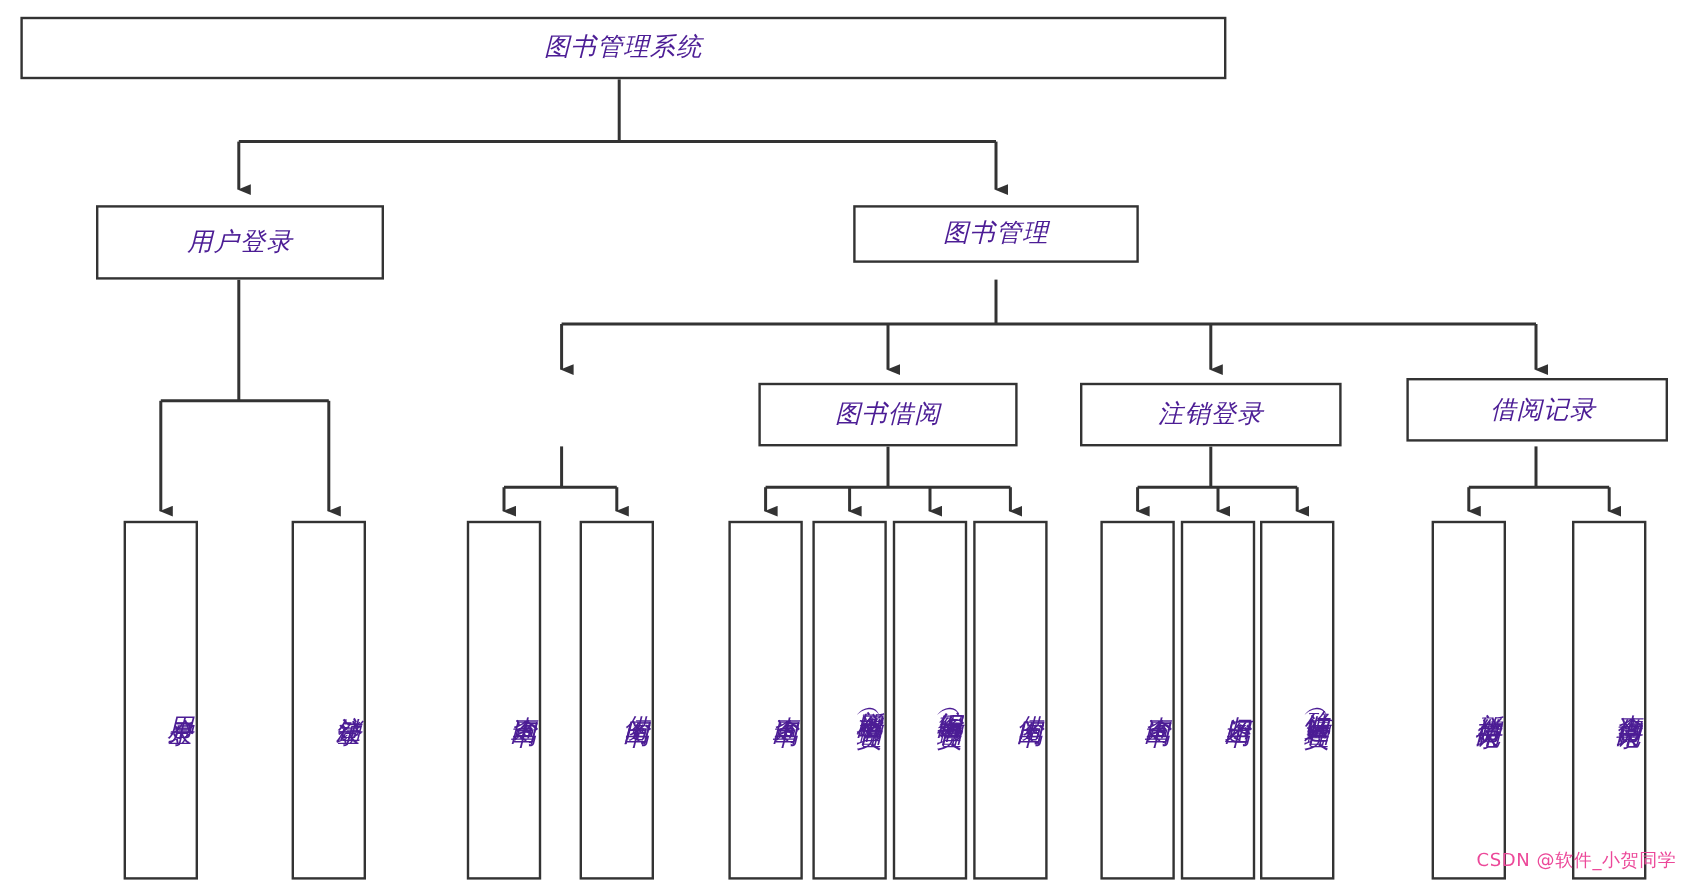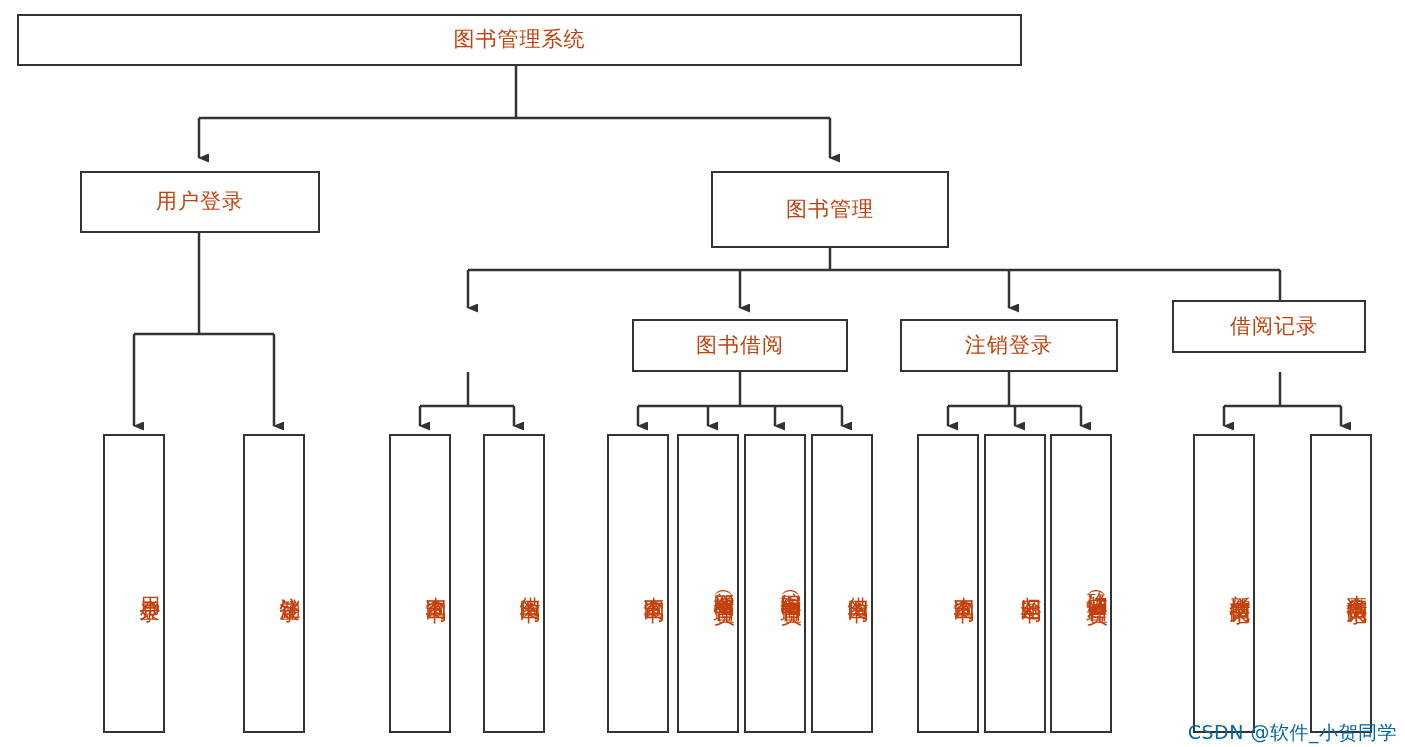--- a/index.html
+++ b/index.html
@@ -22,21 +22,22 @@
     height: 747px;
   }
   .node {
     position: absolute;
     box-sizing: border-box;
     background: #ffffff;
     border: 2px solid #333333;
     display: flex;
     align-items: center;
     justify-content: center;
-    color: #c2410c;
+    color: #4c1d95;
+    font-style: italic;
   }
   .node.horiz {
     font-size: 21px;
     letter-spacing: 1px;
     line-height: 1.2;
   }
   .node.vert {
     writing-mode: vertical-rl;
     text-orientation: upright;
     font-size: 21px;
@@ -48,23 +49,23 @@
   }
   .node.vert .vlabel {
     writing-mode: vertical-rl;
     text-orientation: upright;
     display: block;
     text-align: center;
   }
   .watermark {
     position: absolute;
     right: 8px;
-    bottom: 1px;
-    font-size: 19px;
-    color: #0369a1;
+    bottom: 20px;
+    font-size: 15px;
+    color: #ec4899;
     white-space: nowrap;
     letter-spacing: 0.5px;
   }
 </style>
 </head>
 <body>
 
 <div id="canvas">
 
   <svg class="wires" viewBox="0 0 1405 747" xmlns="http://www.w3.org/2000/svg">
@@ -118,31 +119,31 @@
     </g>
   </svg>
 
   <div class="node horiz" style="left:17px; top:14px; width:1005px; height:52px;">
     <span>图书管理系统</span>
   </div>
 
   <div class="node horiz" style="left:80px; top:171px; width:240px; height:62px;">
     <span>用户登录</span>
   </div>
-  <div class="node horiz" style="left:711px; top:171px; width:238px; height:77px;">
+  <div class="node horiz" style="left:711px; top:171px; width:238px; height:48px;">
     <span>图书管理</span>
   </div>
 
   <div class="node horiz" style="left:632px; top:319px; width:216px; height:53px;">
     <span>图书借阅</span>
   </div>
   <div class="node horiz" style="left:900px; top:319px; width:218px; height:53px;">
     <span>注销登录</span>
   </div>
-  <div class="node horiz" style="left:1172px; top:300px; width:194px; height:53px;padding-left:10px;">
+  <div class="node horiz" style="left:1172px; top:315px; width:218px; height:53px;padding-left:10px;">
     <span>借阅记录</span>
   </div>
 
   <div class="node vert" style="left:103px; top:434px; width:62px; height:299px;">
     <span class="vlabel">用户登录</span>
   </div>
   <div class="node vert" style="left:243px; top:434px; width:62px; height:299px;">
     <span class="vlabel">注销登录</span>
   </div>
 

